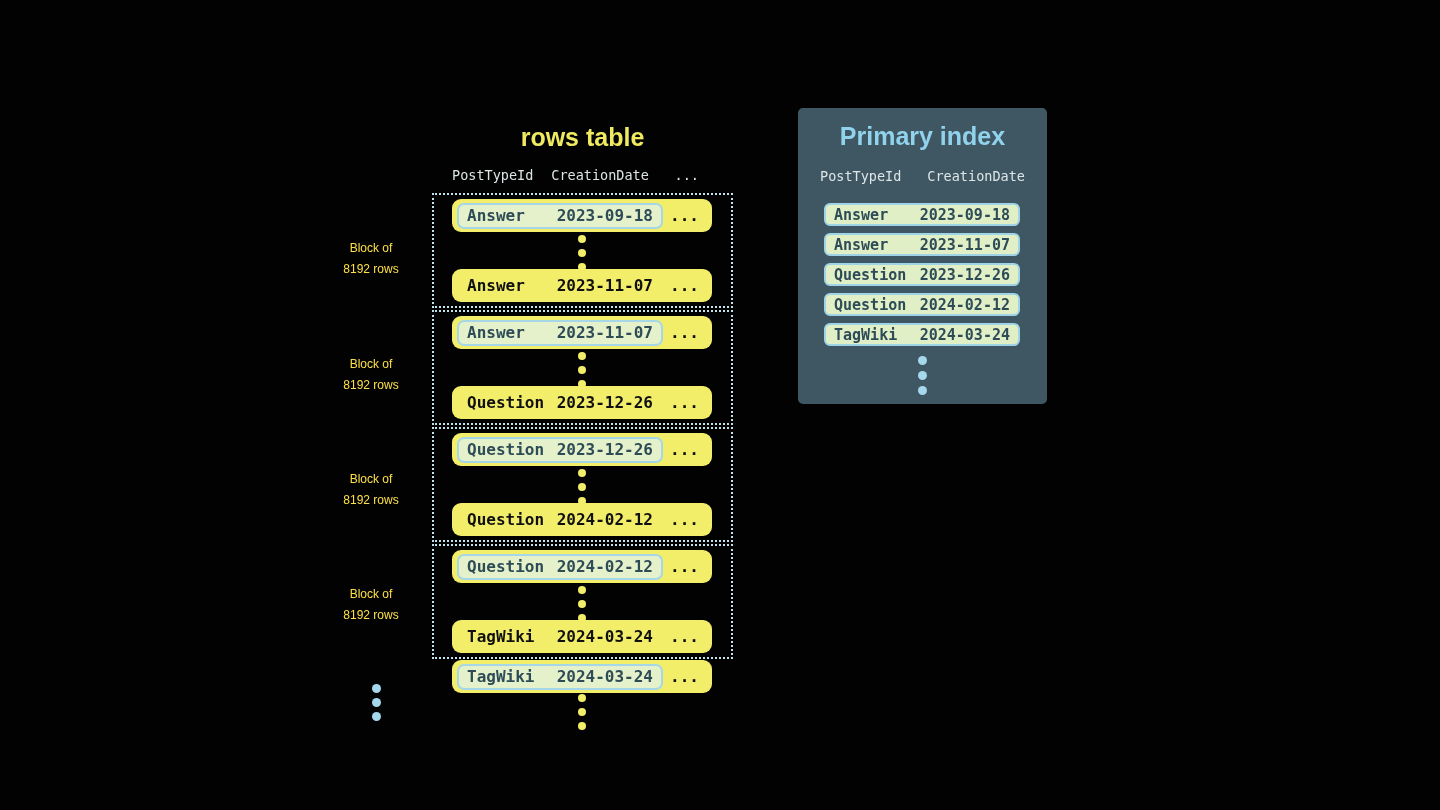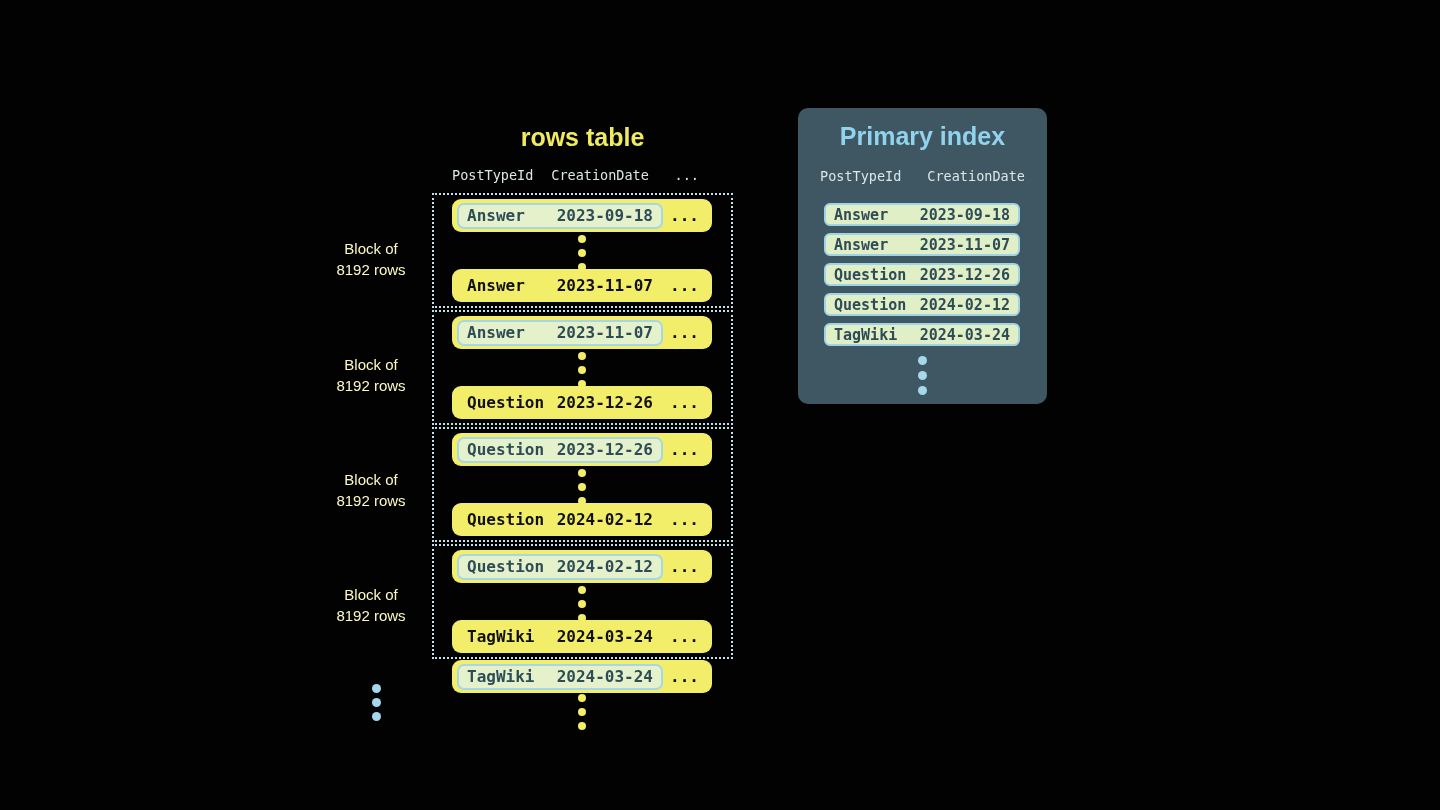--- a/index.html
+++ b/index.html
@@ -51,27 +51,27 @@
   .bottom-dots{
     position:absolute;left:452px;top:694px;width:260px;
     display:flex;flex-direction:column;align-items:center;gap:6px;
   }
   .more-blocks-dots{
     position:absolute;left:372px;top:684px;width:9px;
     display:flex;flex-direction:column;align-items:center;gap:5px;
   }
   .block-label{
     position:absolute;left:306px;width:130px;text-align:center;
-    font-size:15px;line-height:21px;color:#fef9c3;
+    font-size:12px;line-height:21px;color:#fde047;
   }
   .bl-0{top:238px;} .bl-1{top:354px;} .bl-2{top:469px;} .bl-3{top:584px;}
   
   .panel{
     position:absolute;left:798px;top:108px;width:249px;height:296px;
-    background:#3f5763;border-radius:10px;
+    background:#3f5763;border-radius:5px;
   }
   .panel-title{
     position:absolute;top:14px;left:0;width:100%;text-align:center;
     font-size:25px;font-weight:bold;color:#91d2ec;
   }
   .panel-headers{
     position:absolute;top:60px;left:0;width:100%;
     display:flex;justify-content:center;gap:26px;
     font-family:"DejaVu Sans Mono",monospace;font-size:13.5px;color:#dde6e6;
   }

